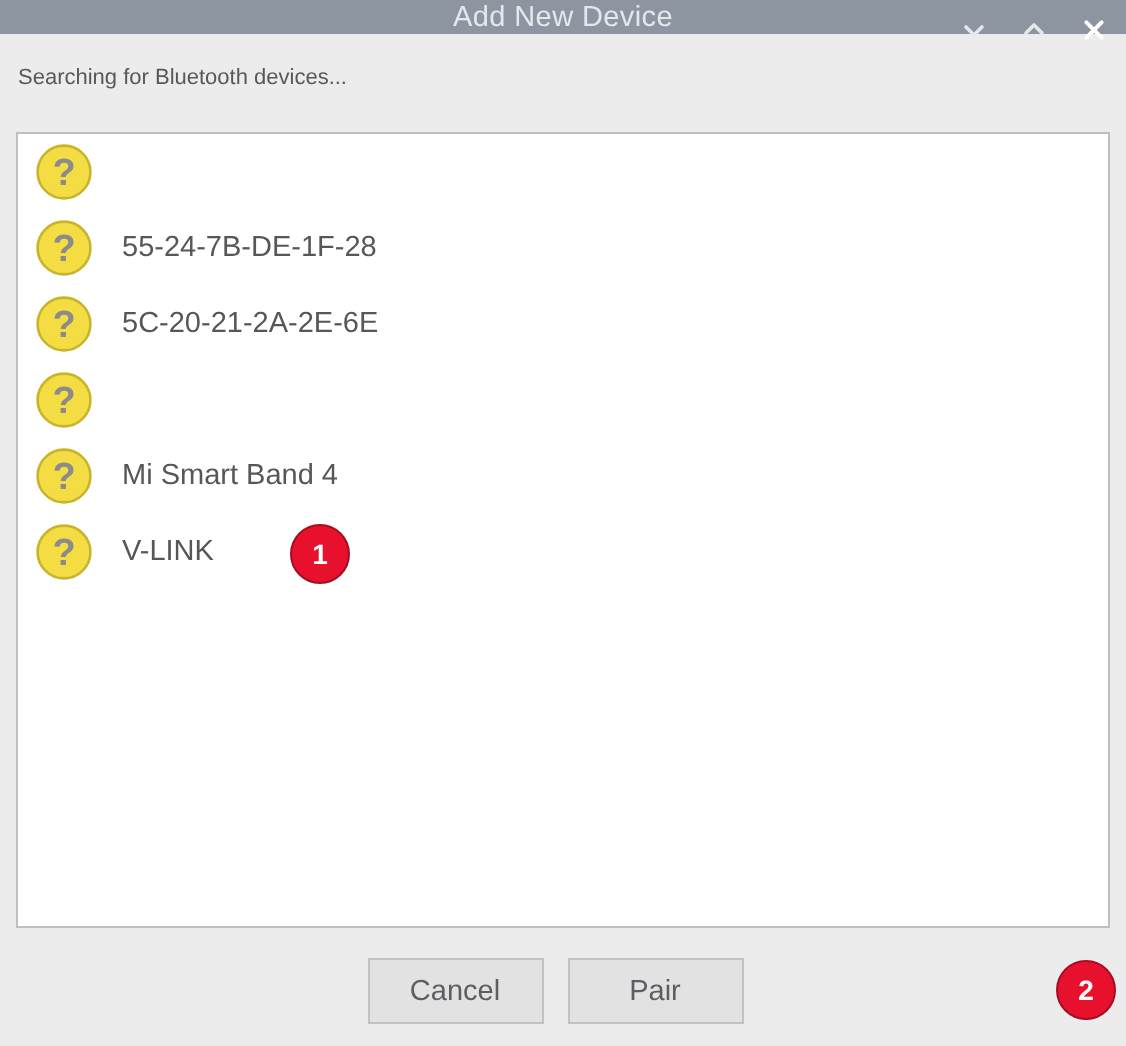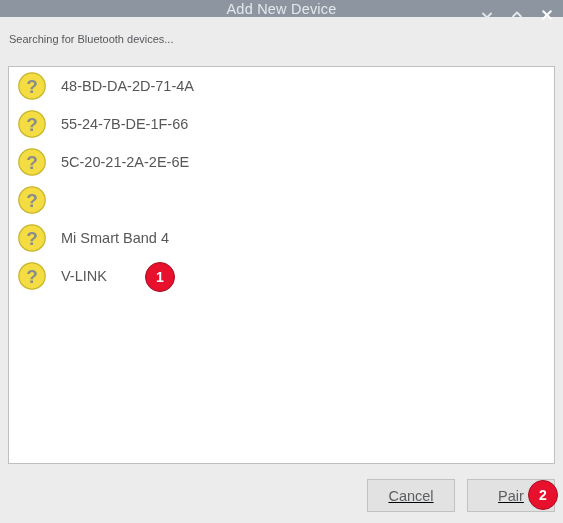--- a/index.html
+++ b/index.html
@@ -95,26 +95,25 @@
   }
 
   
   .button-bar {
     position: absolute;
     left: 0;
     top: 478px;
     width: 563px;
     height: 35px;
     display: flex;
-    justify-content: flex-end;
+    justify-content: center;
     align-items: center;
     gap: 12px;
     padding-right: 8px;
     box-sizing: border-box;
-    text-decoration: underline;
   }
   .dlg-button {
     min-width: 88px;
     height: 33px;
     background: #e2e2e2;
     border: 1px solid #c2c2c2;
     box-sizing: border-box;
     font-size: 14.5px;
     color: #5b5f63;
     font-family: "Liberation Sans", sans-serif;
@@ -171,28 +170,27 @@
 </div>
 
 <div class="status-line">Searching for Bluetooth devices...</div>
 
 <div class="device-list">
   <div class="device-row">
     <svg class="device-icon" viewBox="0 0 30 30">
       <circle cx="15" cy="15" r="13.2" fill="#f4dd42" stroke="#c9b52c" stroke-width="1.3"></circle>
       <text x="15" y="21.5" text-anchor="middle" font-family="Liberation Sans, sans-serif" font-size="19" font-weight="bold" fill="#8b8b8b">?</text>
     </svg>
-    <span class="device-label">48-BD-DA-2D-71-4A</span>
-  </div>
-  <div class="device-row">
-    <svg class="device-icon" viewBox="0 0 30 30">
-      <circle cx="15" cy="15" r="13.2" fill="#f4dd42" stroke="#c9b52c" stroke-width="1.3"></circle>
-      <text x="15" y="21.5" text-anchor="middle" font-family="Liberation Sans, sans-serif" font-size="19" font-weight="bold" fill="#8b8b8b">?</text>
-    </svg>
-    <span class="device-label">55-24-7B-DE-1F-66</span>
+  </div>
+  <div class="device-row">
+    <svg class="device-icon" viewBox="0 0 30 30">
+      <circle cx="15" cy="15" r="13.2" fill="#f4dd42" stroke="#c9b52c" stroke-width="1.3"></circle>
+      <text x="15" y="21.5" text-anchor="middle" font-family="Liberation Sans, sans-serif" font-size="19" font-weight="bold" fill="#8b8b8b">?</text>
+    </svg>
+    <span class="device-label">55-24-7B-DE-1F-28</span>
   </div>
   <div class="device-row">
     <svg class="device-icon" viewBox="0 0 30 30">
       <circle cx="15" cy="15" r="13.2" fill="#f4dd42" stroke="#c9b52c" stroke-width="1.3"></circle>
       <text x="15" y="21.5" text-anchor="middle" font-family="Liberation Sans, sans-serif" font-size="19" font-weight="bold" fill="#8b8b8b">?</text>
     </svg>
     <span class="device-label">5C-20-21-2A-2E-6E</span>
   </div>
   <div class="device-row">
     <svg class="device-icon" viewBox="0 0 30 30">

